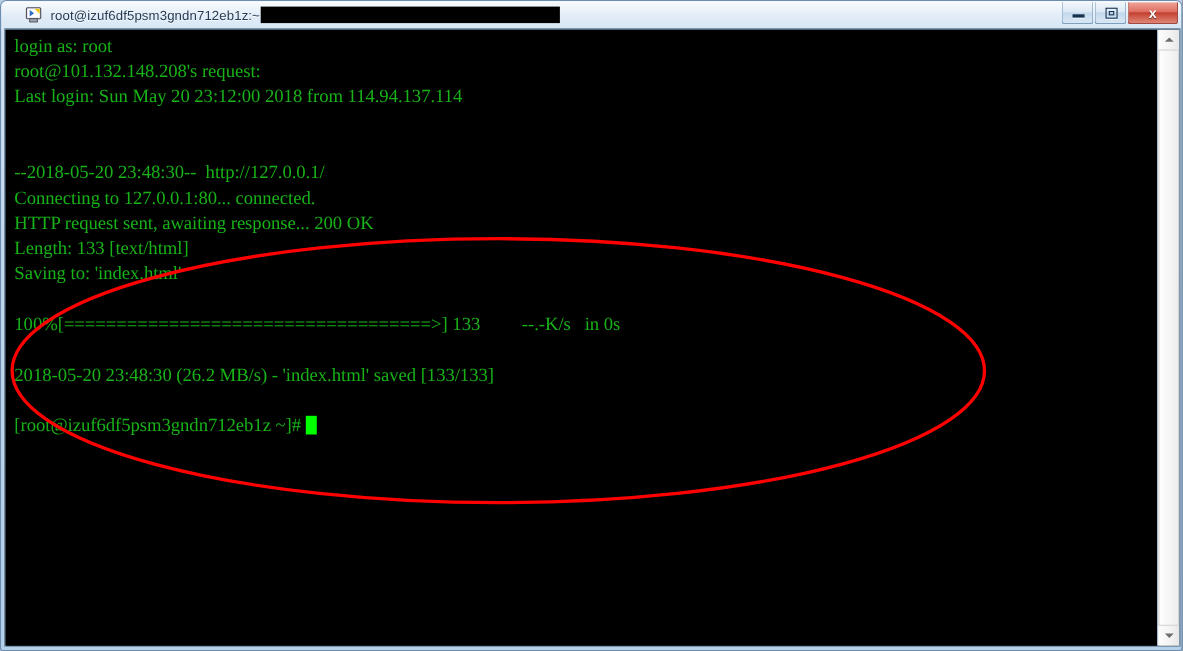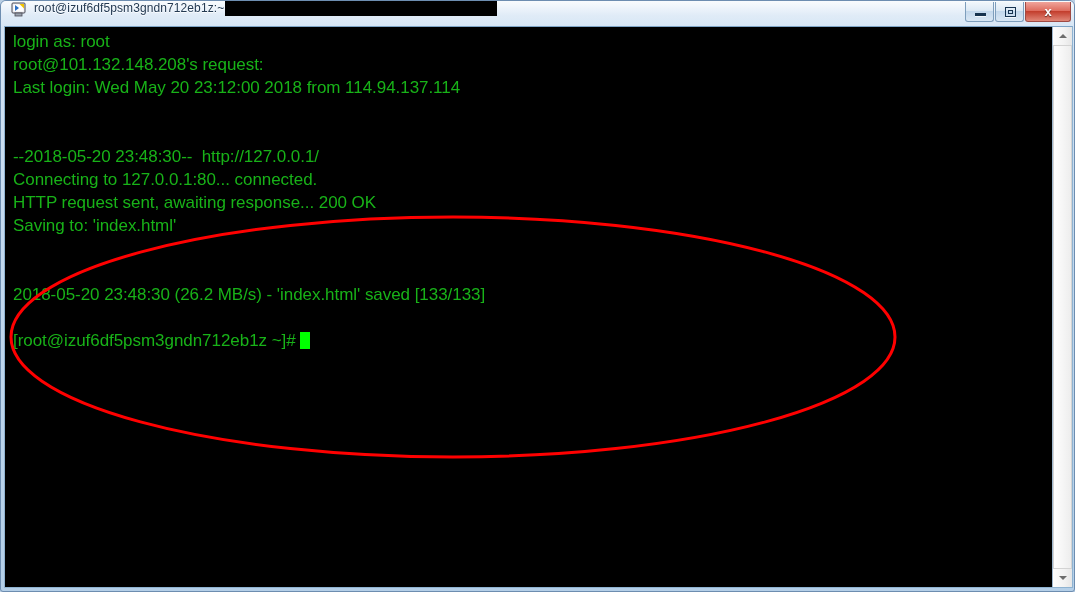--- a/index.html
+++ b/index.html
@@ -36,22 +36,23 @@
     pointer-events:none;
   }
 
   
   .titlebar {
     position: absolute;
     left: 0; top: 0;
     width: 1075px;
     height: 25px;
     display: flex;
-    box-sizing: border-box;
-    padding-left: 10px;
+    align-items: center;
+    box-sizing: border-box;
+    padding-left: 22px;
     z-index: 3;
   }
   .app-icon {
     width: 17px;
     height: 17px;
     margin-right: 6px;
     flex: 0 0 auto;
     position: relative;
   }
   .title-text {
@@ -153,21 +154,21 @@
     background: #000;
     overflow: hidden;
   }
   .term-inner {
     position: absolute;
     left: 8px;
     top: 3px;
     width: 1030px;
   }
   .line {
-    font-family: Liberation Sans, sans-serif;
+    font-family: Liberation Serif, serif;
     font-size: 17px;
     line-height: 23px;
     color: #18b218;
     white-space: pre;
     letter-spacing: -0.05px;
     height: 23px;
   }
   .cursor {
     display: inline-block;
     width: 10px;
@@ -264,28 +265,30 @@
       <span class="glyph-close">x</span>
     </div>
   </div>
 
   <div class="client">
 
     <div class="term">
       <div class="term-inner">
         <div class="line">login as: root</div>
         <div class="line">root@101.132.148.208's request:</div>
-        <div class="line">Last login: Wed May 20 23:12:00 2018 from 114.94.137.114</div>
+        <div class="line">Last login: Sun May 20 23:12:00 2018 from 114.94.137.114</div>
         <div class="line"></div>
         <div class="line"></div>
         <div class="line">--2018-05-20 23:48:30--  http://127.0.0.1/</div>
         <div class="line">Connecting to 127.0.0.1:80... connected.</div>
         <div class="line">HTTP request sent, awaiting response... 200 OK</div>
+        <div class="line">Length: 133 [text/html]</div>
         <div class="line">Saving to: 'index.html'</div>
         <div class="line"></div>
+        <div class="line">100%[===================================&gt;] 133         --.-K/s   in 0s</div>
         <div class="line"></div>
         <div class="line">2018-05-20 23:48:30 (26.2 MB/s) - 'index.html' saved [133/133]</div>
         <div class="line"></div>
         <div class="line"><span>[root@izuf6df5psm3gndn712eb1z ~]# </span><span class="cursor"></span></div>
       </div>
     </div>
 
     <div class="scrollbar">
       <div class="sb-arrow up">
         <span class="tri up"></span>

